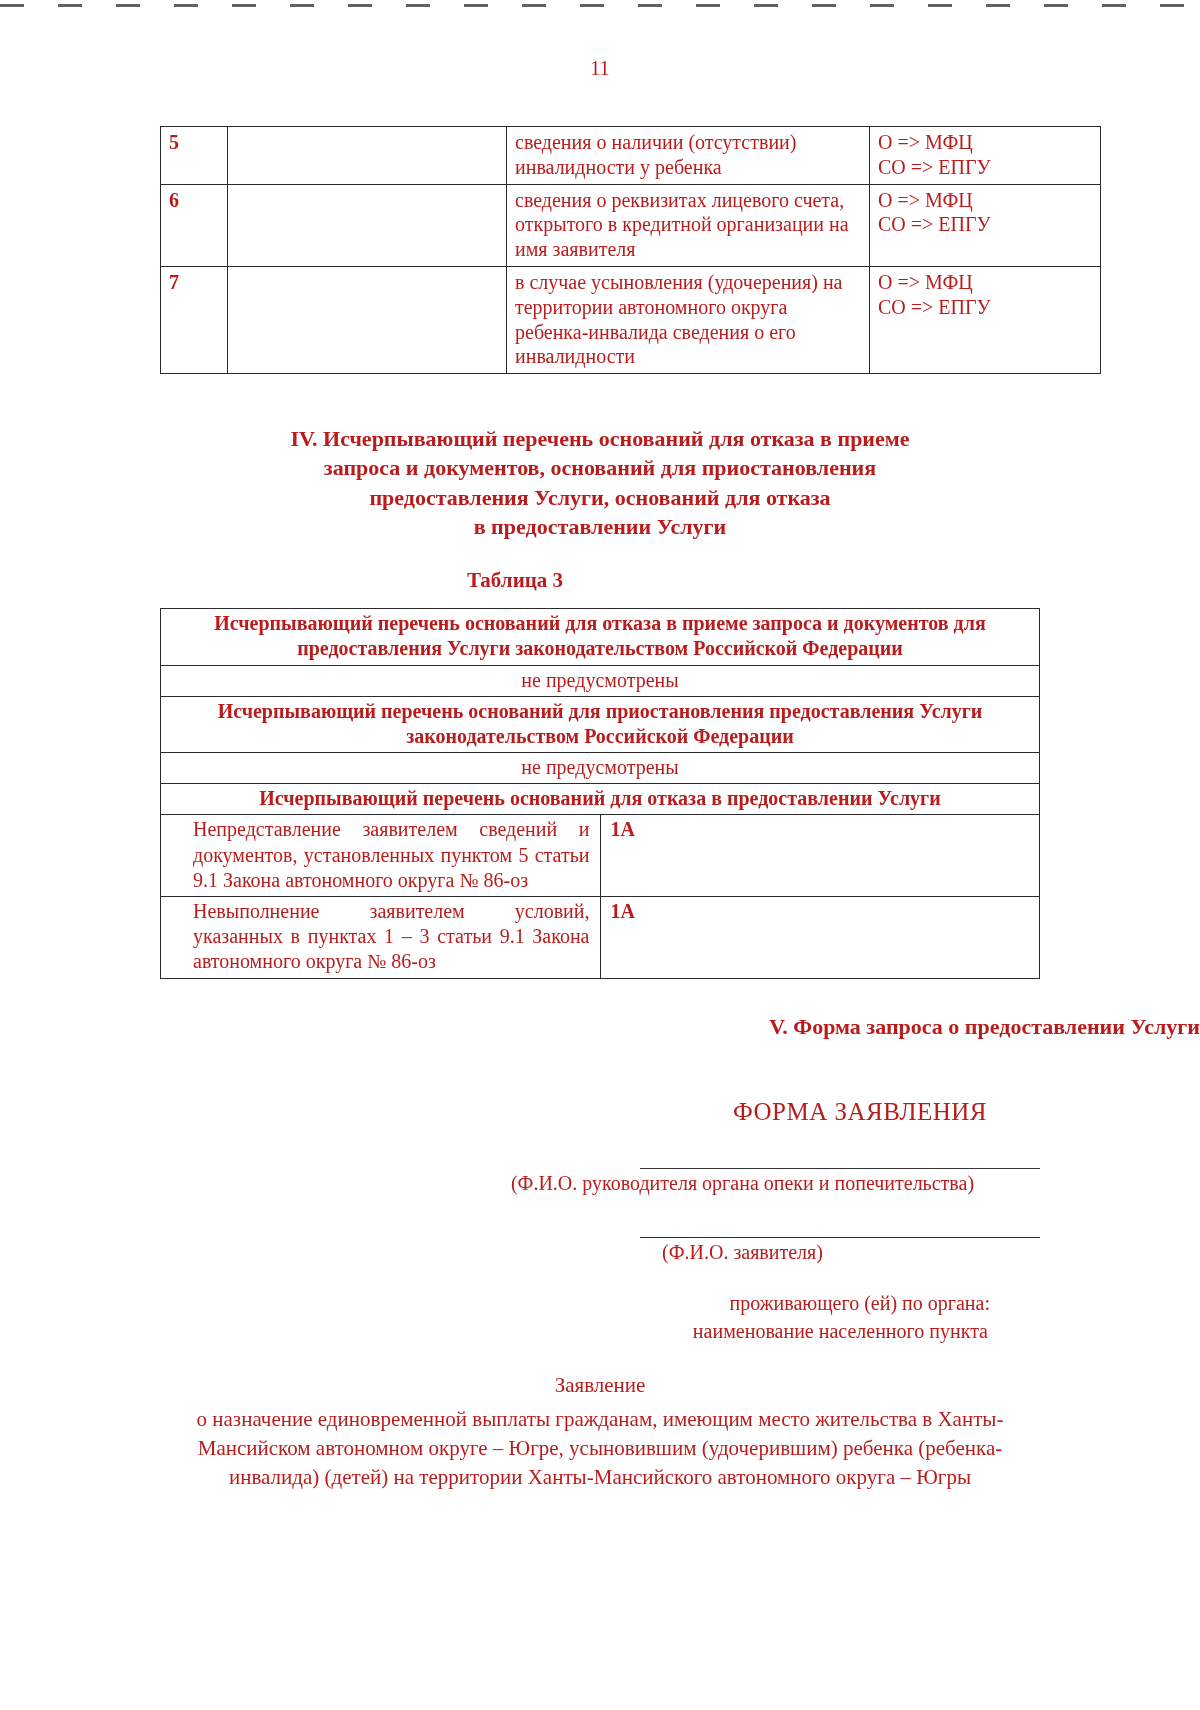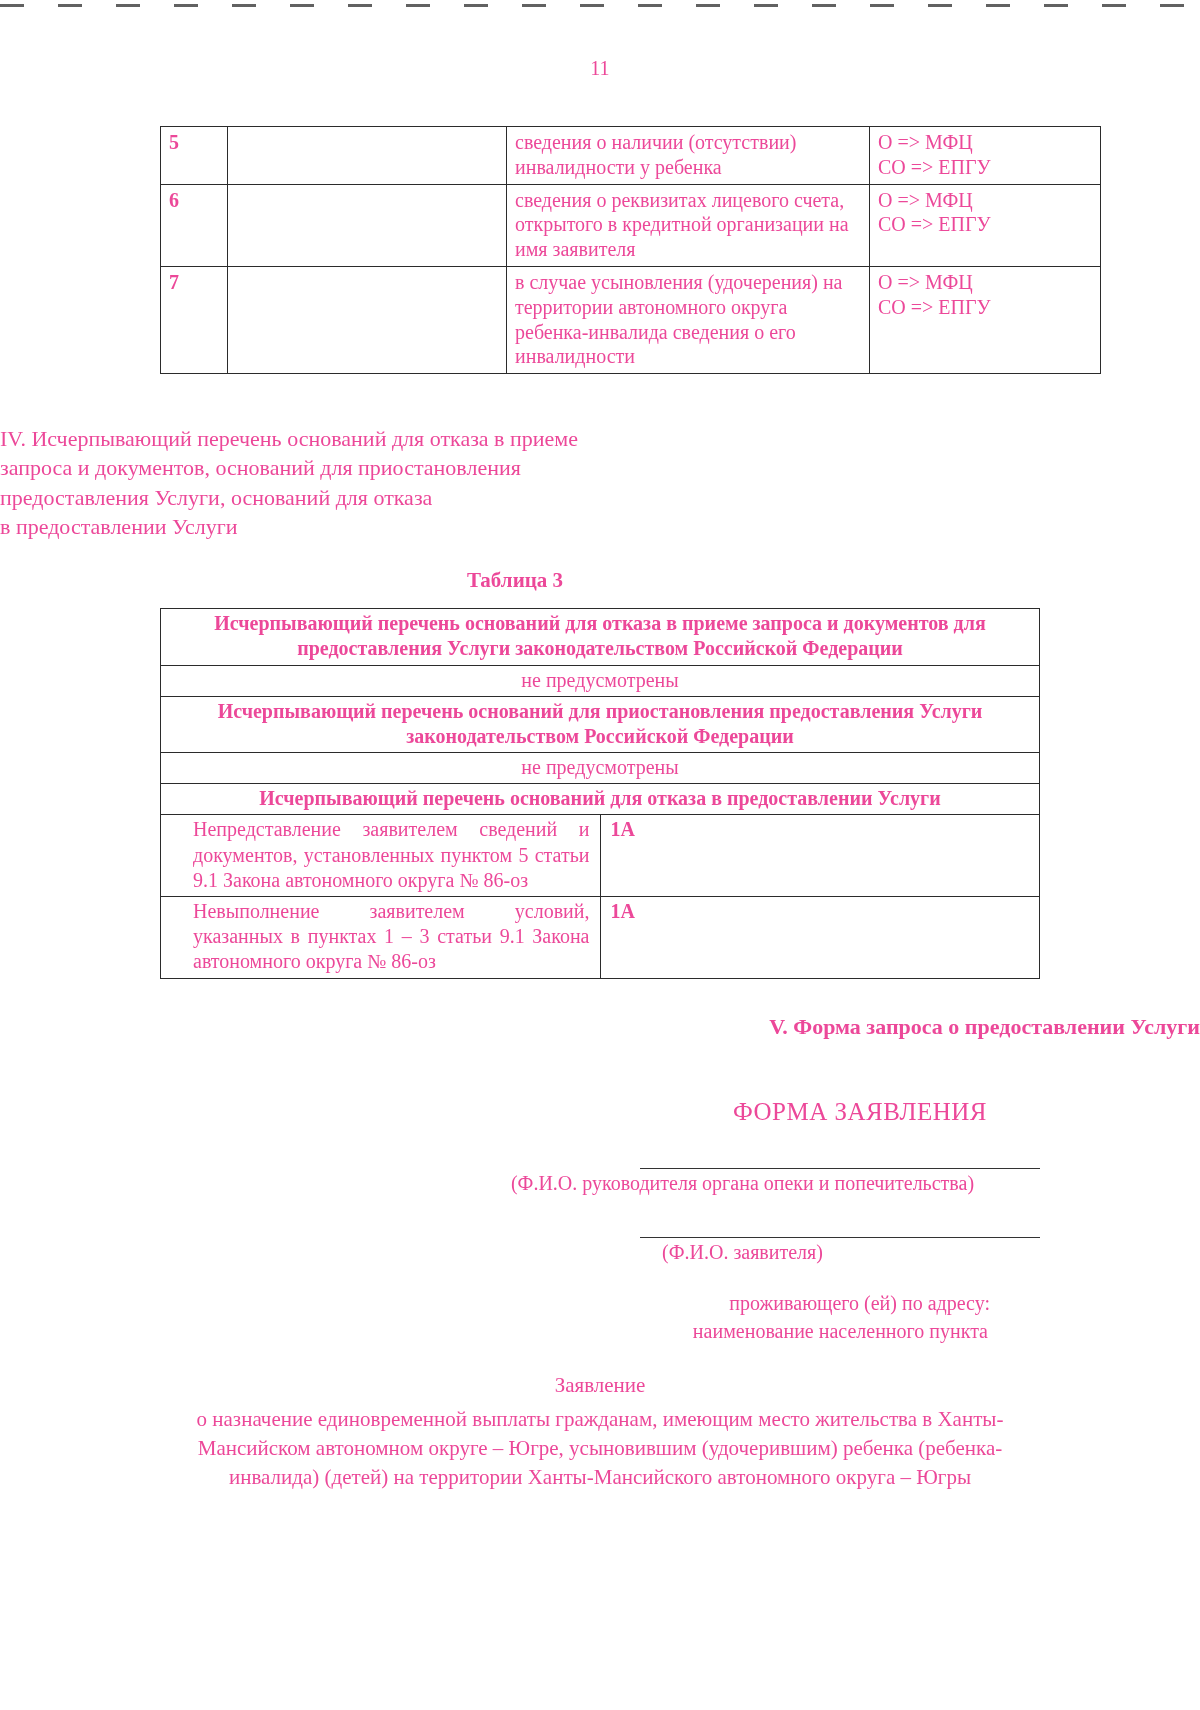--- a/index.html
+++ b/index.html
@@ -3,21 +3,21 @@
 <meta charset="utf-8">
 <style>
   html, body { margin:0; padding:0; background:#e8e8e8; }
   .page {
     position: relative;
     width: 1200px;
     height: 1710px;
     margin: 0 auto;
     background: #ffffff;
     font-family: "Liberation Serif", "DejaVu Serif", serif;
-    color: #ec4899;
+    color: #b91c1c;
     overflow: hidden;
     box-sizing: border-box;
   }
   .scan-dashes {
     position: absolute;
     top: 4px; left: 0;
     width: 100%; height: 3px;
     background: repeating-linear-gradient(90deg, #3a3a3a 0 24px, transparent 24px 58px);
     opacity: .8;
   }
@@ -42,22 +42,22 @@
     padding: 3px 8px 4px 8px;
   }
   td.c-num { width: 50px; font-weight: bold; padding-left: 10px; }
   td.c-empty { width: 262px; }
   td.c-desc { width: 346px; }
   td.c-chan { width: 214px; }
 
   
   .h4 {
     margin-top: 50px;
-    text-align: left;
-    font-weight: normal;
+    text-align: center;
+    font-weight: bold;
     font-size: 22px;
     line-height: 1.33;
   }
   .tlabel {
     margin: 27px 170px 0 0;
     text-align: center;
     font-weight: bold;
     font-size: 21px;
   }
 
@@ -223,21 +223,21 @@
 
   <div class="form-area">
     <div class="form-title">ФОРМА ЗАЯВЛЕНИЯ</div>
 
     <div class="fill-line"></div>
     <div class="caption">(Ф.И.О. руководителя органа опеки и попечительства)</div>
 
     <div class="fill-line"></div>
     <div class="caption">(Ф.И.О. заявителя)</div>
 
-    <div class="addr1">проживающего (ей) по адресу:</div>
+    <div class="addr1">проживающего (ей) по органа:</div>
     <div class="addr2">наименование населенного пункта</div>
 
   </div>
 
   <div class="stmt-title">Заявление</div>
   <div class="stmt-body">о назначение единовременной выплаты гражданам, имеющим место жительства в Ханты-Мансийском автономном округе – Югре, усыновившим (удочерившим) ребенка (ребенка-инвалида) (детей) на территории Ханты-Мансийского автономного округа – Югры</div>
 
 </div>
 
 </body></html>

